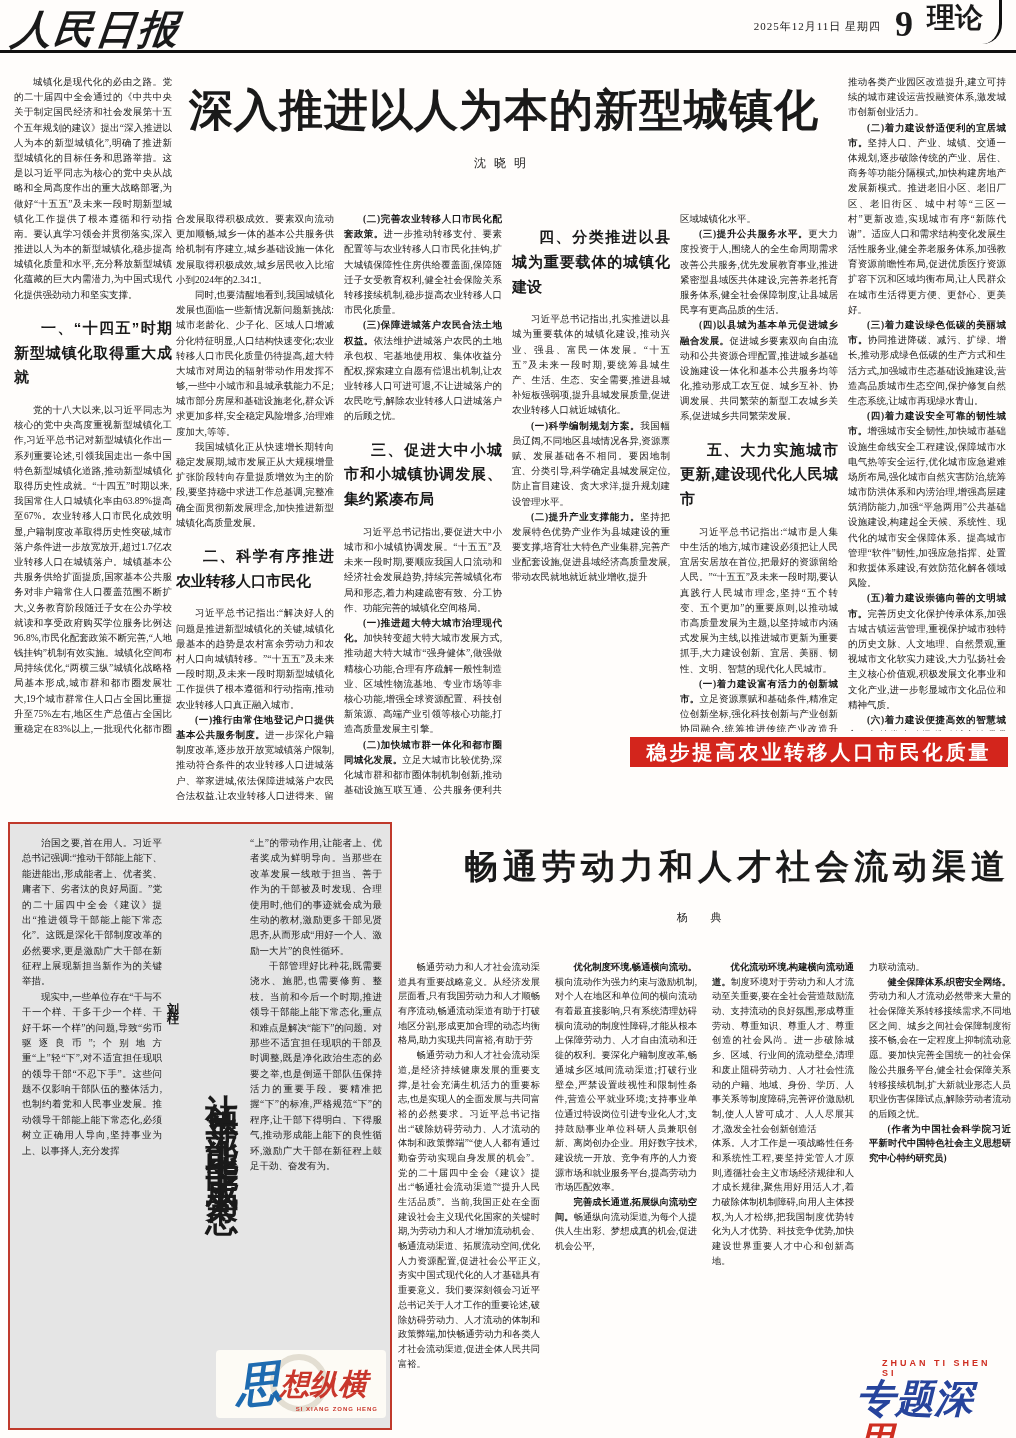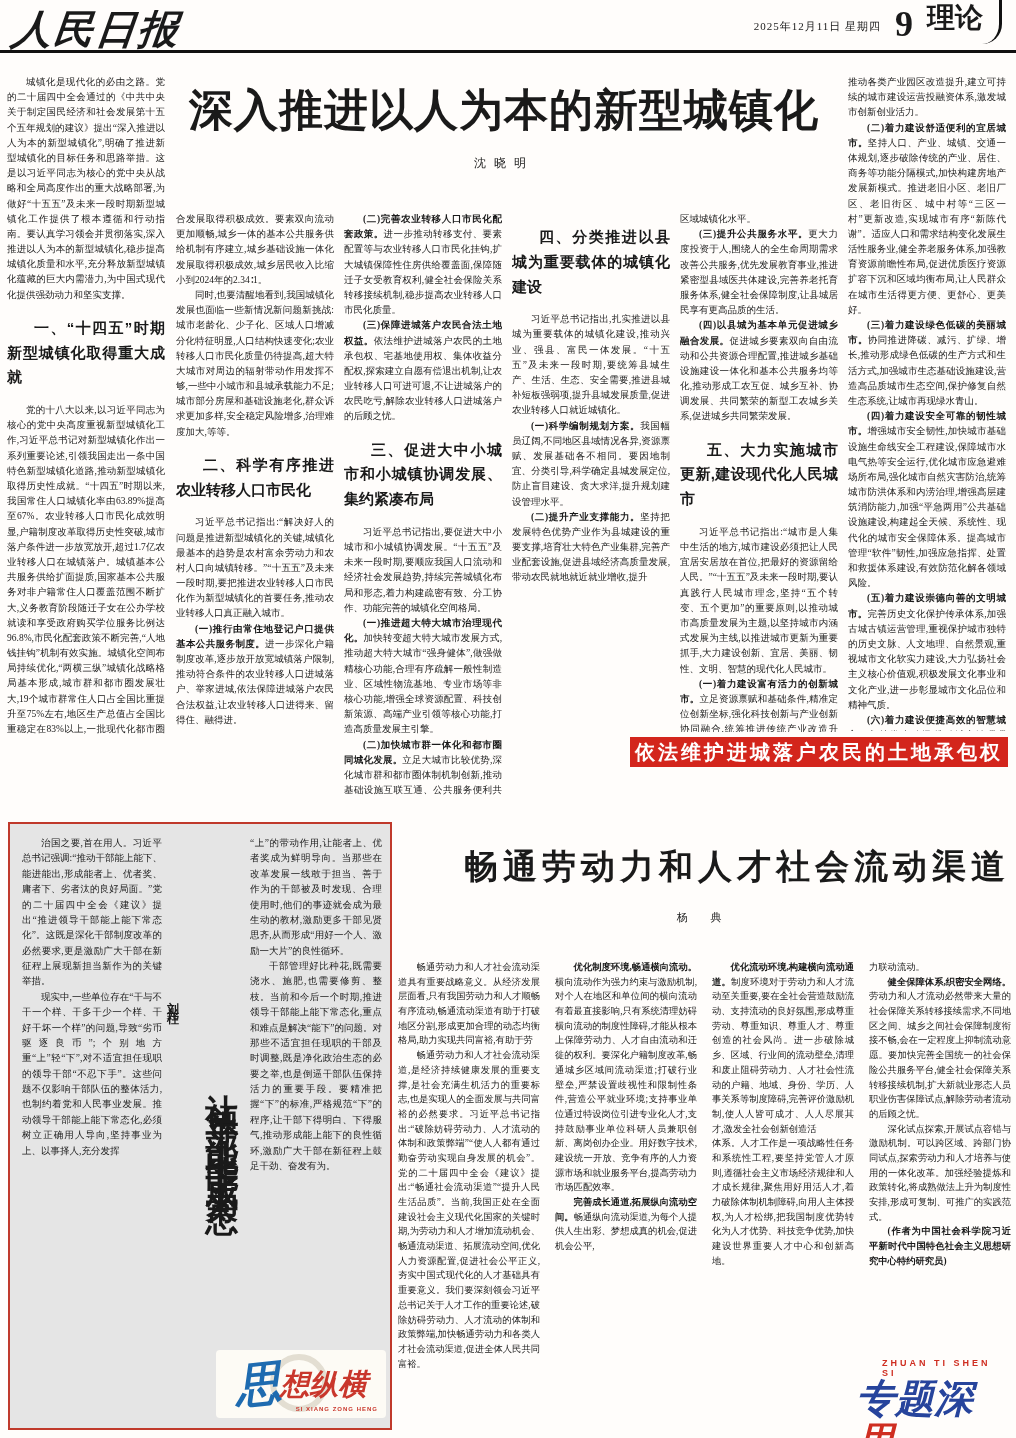--- a/index.html
+++ b/index.html
@@ -18,21 +18,21 @@
   .headline-zone{position:absolute;left:174px;top:84px;width:660px;text-align:center;}
   .headline{font-family:"Liberation Sans",sans-serif;font-weight:700;font-size:44px;letter-spacing:1px;margin:0;line-height:1.2;}
   .byline{font-size:12px;letter-spacing:8px;margin-top:18px;}
   .m-col{position:absolute;width:158px;font-size:9.5px;line-height:1.6;text-align:justify;overflow:hidden;}
   .m-col p,.s-col p,.t-text p{margin:0;}
   .para{text-indent:2em;}
   .noind{text-indent:0;}
   .sec-h{font-family:"Liberation Sans",sans-serif;font-weight:bold;font-size:15px;line-height:1.65;
          margin:13px 0 13px 0 !important;text-indent:1.8em;}
   .m-col b,.s-col b{font-weight:bold;}
-  #mcol1{left:7px;  top:75px; height:660px;}
+  #mcol1{left:14px;  top:75px; height:660px;}
   #mcol2{left:176px;top:212px;height:588px;}
   #mcol3{left:344px;top:212px;height:588px;}
   #mcol4{left:512px;top:212px;height:520px;}
   #mcol5{left:680px;top:212px;height:520px;}
   #mcol6{left:848px;top:75px; height:656px;}
   
   .banner{position:absolute;left:630px;top:737px;width:378px;height:30px;background:#d3251c;color:#fff;
           font-family:"Liberation Sans",sans-serif;font-weight:bold;font-size:20px;letter-spacing:3px;
           text-align:center;line-height:30px;}
   
@@ -92,22 +92,23 @@
     <div class="byline">沈晓明</div>
   </div>
   <div id="mcol1" class="m-col">
       <p class="para">城镇化是现代化的必由之路。党的二十届四中全会通过的《中共中央关于制定国民经济和社会发展第十五个五年规划的建议》提出“深入推进以人为本的新型城镇化”,明确了推进新型城镇化的目标任务和思路举措。这是以习近平同志为核心的党中央从战略和全局高度作出的重大战略部署,为做好“十五五”及未来一段时期新型城镇化工作提供了根本遵循和行动指南。要认真学习领会并贯彻落实,深入推进以人为本的新型城镇化,稳步提高城镇化质量和水平,充分释放新型城镇化蕴藏的巨大内需潜力,为中国式现代化提供强劲动力和坚实支撑。</p>
       <p class="sec-h">一、“十四五”时期新型城镇化取得重大成就</p>
       <p class="para">党的十八大以来,以习近平同志为核心的党中央高度重视新型城镇化工作,习近平总书记对新型城镇化作出一系列重要论述,引领我国走出一条中国特色新型城镇化道路,推动新型城镇化取得历史性成就。“十四五”时期以来,我国常住人口城镇化率由63.89%提高至67%。农业转移人口市民化成效明显,户籍制度改革取得历史性突破,城市落户条件进一步放宽放开,超过1.7亿农业转移人口在城镇落户。城镇基本公共服务供给扩面提质,国家基本公共服务对非户籍常住人口覆盖范围不断扩大,义务教育阶段随迁子女在公办学校就读和享受政府购买学位服务比例达96.8%,市民化配套政策不断完善,“人地钱挂钩”机制有效实施。城镇化空间布局持续优化,“两横三纵”城镇化战略格局基本形成,城市群和都市圈发展壮大,19个城市群常住人口占全国比重提升至75%左右,地区生产总值占全国比重稳定在83%以上,一批现代化都市圈加快培育,以县城为重要载体的城镇化建设扎实推进,城市数量增加至694个,城市综合实力持续增强。城市发展质量显著提高,“多规合一”改革不断深化,城市治理效能不断增强,盲目扩张“摊大饼”问题有效遏制,“大城市病”明显缓解。城市基础设施提质升级,城市供水普及率、燃气普及率分别超过99%,城市安全韧性水平整体提高。乡村全面振兴扎实推进,城乡融</p>
     </div>
   <div id="mcol2" class="m-col">
       <p class="para noind">合发展取得积极成效。要素双向流动更加顺畅,城乡一体的基本公共服务供给机制有序建立,城乡基础设施一体化发展取得积极成效,城乡居民收入比缩小到2024年的2.34∶1。</p>
       <p class="para">同时,也要清醒地看到,我国城镇化发展也面临一些新情况新问题新挑战:城市老龄化、少子化、区域人口增减分化特征明显,人口结构快速变化;农业转移人口市民化质量仍待提高,超大特大城市对周边的辐射带动作用发挥不够,一些中小城市和县城承载能力不足;城市部分房屋和基础设施老化,群众诉求更加多样,安全稳定风险增多,治理难度加大,等等。</p>
+      <p class="para">我国城镇化正从快速增长期转向稳定发展期,城市发展正从大规模增量扩张阶段转向存量提质增效为主的阶段,要坚持稳中求进工作总基调,完整准确全面贯彻新发展理念,加快推进新型城镇化高质量发展。</p>
       <p class="sec-h">二、科学有序推进农业转移人口市民化</p>
-      <p class="para">习近平总书记指出:“解决好人的问题是推进新型城镇化的关键,城镇化最基本的趋势是农村富余劳动力和农村人口向城镇转移。”“十五五”及未来一段时期,要把推进农业转移人口市民化作为新型城镇化的首要任务,推动农业转移人口真正融入城市。</p>
+      <p class="para">习近平总书记指出:“解决好人的问题是推进新型城镇化的关键,城镇化最基本的趋势是农村富余劳动力和农村人口向城镇转移。”“十五五”及未来一段时期,及未来一段时期新型城镇化工作提供了根本遵循和行动指南,推动农业转移人口真正融入城市。</p>
       <p class="para"><b>(一)推行由常住地登记户口提供基本公共服务制度。</b>进一步深化户籍制度改革,逐步放开放宽城镇落户限制,推动符合条件的农业转移人口进城落户、举家进城,依法保障进城落户农民合法权益,让农业转移人口进得来、留得住、融得进。</p>
     </div>
   <div id="mcol3" class="m-col">
       <p class="para"><b>(二)完善农业转移人口市民化配套政策。</b>进一步推动转移支付、要素配置等与农业转移人口市民化挂钩,扩大城镇保障性住房供给覆盖面,保障随迁子女受教育权利,健全社会保险关系转移接续机制,稳步提高农业转移人口市民化质量。</p>
       <p class="para"><b>(三)保障进城落户农民合法土地权益。</b>依法维护进城落户农民的土地承包权、宅基地使用权、集体收益分配权,探索建立自愿有偿退出机制,让农业转移人口可进可退,不让进城落户的农民吃亏,解除农业转移人口进城落户的后顾之忧。</p>
       <p class="sec-h">三、促进大中小城市和小城镇协调发展、集约紧凑布局</p>
       <p class="para">习近平总书记指出,要促进大中小城市和小城镇协调发展。“十五五”及未来一段时期,要顺应我国人口流动和经济社会发展趋势,持续完善城镇化布局和形态,着力构建疏密有致、分工协作、功能完善的城镇化空间格局。</p>
       <p class="para"><b>(一)推进超大特大城市治理现代化。</b>加快转变超大特大城市发展方式,推动超大特大城市“强身健体”,做强做精核心功能,合理有序疏解一般性制造业、区域性物流基地、专业市场等非核心功能,增强全球资源配置、科技创新策源、高端产业引领等核心功能,打造高质量发展主引擎。</p>
       <p class="para"><b>(二)加快城市群一体化和都市圈同城化发展。</b>立足大城市比较优势,深化城市群和都市圈体制机制创新,推动基础设施互联互通、公共服务便利共享。</p>
     </div>
@@ -127,41 +128,40 @@
     </div>
   <div id="mcol6" class="m-col">
       <p class="para noind">推动各类产业园区改造提升,建立可持续的城市建设运营投融资体系,激发城市创新创业活力。</p>
       <p class="para"><b>(二)着力建设舒适便利的宜居城市。</b>坚持人口、产业、城镇、交通一体规划,逐步破除传统的产业、居住、商务等功能分隔模式,加快构建房地产发展新模式。推进老旧小区、老旧厂区、老旧街区、城中村等“三区一村”更新改造,实现城市有序“新陈代谢”。适应人口和需求结构变化发展生活性服务业,健全养老服务体系,加强教育资源前瞻性布局,促进优质医疗资源扩容下沉和区域均衡布局,让人民群众在城市生活得更方便、更舒心、更美好。</p>
       <p class="para"><b>(三)着力建设绿色低碳的美丽城市。</b>协同推进降碳、减污、扩绿、增长,推动形成绿色低碳的生产方式和生活方式,加强城市生态基础设施建设,营造高品质城市生态空间,保护修复自然生态系统,让城市再现绿水青山。</p>
       <p class="para"><b>(四)着力建设安全可靠的韧性城市。</b>增强城市安全韧性,加快城市基础设施生命线安全工程建设,保障城市水电气热等安全运行,优化城市应急避难场所布局,强化城市自然灾害防治,统筹城市防洪体系和内涝治理,增强高层建筑消防能力,加强“平急两用”公共基础设施建设,构建起全天候、系统性、现代化的城市安全保障体系。提高城市管理“软件”韧性,加强应急指挥、处置和救援体系建设,有效防范化解各领域风险。</p>
       <p class="para"><b>(五)着力建设崇德向善的文明城市。</b>完善历史文化保护传承体系,加强古城古镇运营管理,重视保护城市独特的历史文脉、人文地理、自然景观,重视城市文化软实力建设,大力弘扬社会主义核心价值观,积极发展文化事业和文化产业,进一步彰显城市文化品位和精神气质。</p>
       <p class="para"><b>(六)着力建设便捷高效的智慧城市。</b>坚持党建引领,推动城市治理理念、模式、手段创新,用好数字技术提升城市治理现代化水平。</p>
     </div>
 
-  <div class="banner">依法维护进城落户农民的土地承包权</div>
+  <div class="banner">稳步提高农业转移人口市民化质量</div>
 
   <div id="art2">
     <div class="a2-title">畅通劳动力和人才社会流动渠道</div>
     <div class="a2-byline">杨  典</div>
     <div id="scol1" class="s-col">
         <p class="para">畅通劳动力和人才社会流动渠道具有重要战略意义。从经济发展层面看,只有我国劳动力和人才顺畅有序流动,畅通流动渠道有助于打破地区分割,形成更加合理的动态均衡格局,助力实现共同富裕,有助于劳</p>
         <p class="para">畅通劳动力和人才社会流动渠道,是经济持续健康发展的重要支撑,是社会充满生机活力的重要标志,也是实现人的全面发展与共同富裕的必然要求。习近平总书记指出:“破除妨碍劳动力、人才流动的体制和政策弊端”“使人人都有通过勤奋劳动实现自身发展的机会”。党的二十届四中全会《建议》提出:“畅通社会流动渠道”“提升人民生活品质”。当前,我国正处在全面建设社会主义现代化国家的关键时期,为劳动力和人才增加流动机会、畅通流动渠道、拓展流动空间,优化人力资源配置,促进社会公平正义,夯实中国式现代化的人才基础具有重要意义。我们要深刻领会习近平总书记关于人才工作的重要论述,破除妨碍劳动力、人才流动的体制和政策弊端,加快畅通劳动力和各类人才社会流动渠道,促进全体人民共同富裕。</p>
       </div>
     <div id="scol2" class="s-col">
         <p class="para"><b>优化制度环境,畅通横向流动。</b>横向流动作为强力约束与激励机制,对个人在地区和单位间的横向流动有着最直接影响,只有系统清理妨碍横向流动的制度性障碍,才能从根本上保障劳动力、人才自由流动和迁徙的权利。要深化户籍制度改革,畅通城乡区域间流动渠道;打破行业壁垒,严禁设置歧视性和限制性条件,营造公平就业环境;支持事业单位通过特设岗位引进专业化人才,支持鼓励事业单位科研人员兼职创新、离岗创办企业。用好数字技术,建设统一开放、竞争有序的人力资源市场和就业服务平台,提高劳动力市场匹配效率。</p>
         <p class="para"><b>完善成长通道,拓展纵向流动空间。</b>畅通纵向流动渠道,为每个人提供人生出彩、梦想成真的机会,促进机会公平,</p>
       </div>
     <div id="scol3" class="s-col">
         <p class="para"><b>优化流动环境,构建横向流动通道。</b>制度环境对于劳动力和人才流动至关重要,要在全社会营造鼓励流动、支持流动的良好氛围,形成尊重劳动、尊重知识、尊重人才、尊重创造的社会风尚。进一步破除城乡、区域、行业间的流动壁垒,清理和废止阻碍劳动力、人才社会性流动的户籍、地域、身份、学历、人事关系等制度障碍,完善评价激励机制,使人人皆可成才、人人尽展其才,激发全社会创新创造活</p>
         <p class="para noind">体系。人才工作是一项战略性任务和系统性工程,要坚持党管人才原则,遵循社会主义市场经济规律和人才成长规律,聚焦用好用活人才,着力破除体制机制障碍,向用人主体授权,为人才松绑,把我国制度优势转化为人才优势、科技竞争优势,加快建设世界重要人才中心和创新高地。</p>
       </div>
     <div id="scol4" class="s-col">
         <p class="para noind">力联动流动。</p>
         <p class="para"><b>健全保障体系,织密安全网络。</b>劳动力和人才流动必然带来大量的社会保障关系转移接续需求,不同地区之间、城乡之间社会保障制度衔接不畅,会在一定程度上抑制流动意愿。要加快完善全国统一的社会保险公共服务平台,健全社会保障关系转移接续机制,扩大新就业形态人员职业伤害保障试点,解除劳动者流动的后顾之忧。</p>
-        <p class="para">深化试点探索,开展试点容错与激励机制。可以跨区域、跨部门协同试点,探索劳动力和人才培养与使用的一体化改革。加强经验提炼和政策转化,将成熟做法上升为制度性安排,形成可复制、可推广的实践范式。</p>
         <p class="para"><b>(作者为中国社会科学院习近平新时代中国特色社会主义思想研究中心特约研究员)</b></p>
       </div>
     <div class="zts">
       <div class="zts-py">ZHUAN TI SHEN SI</div>
       <div class="zts-line">
         <span class="zts-slash"></span>
         <span class="zts-blue">专题深</span><span class="zts-red">思</span>
       </div>
     </div>
   </div>

